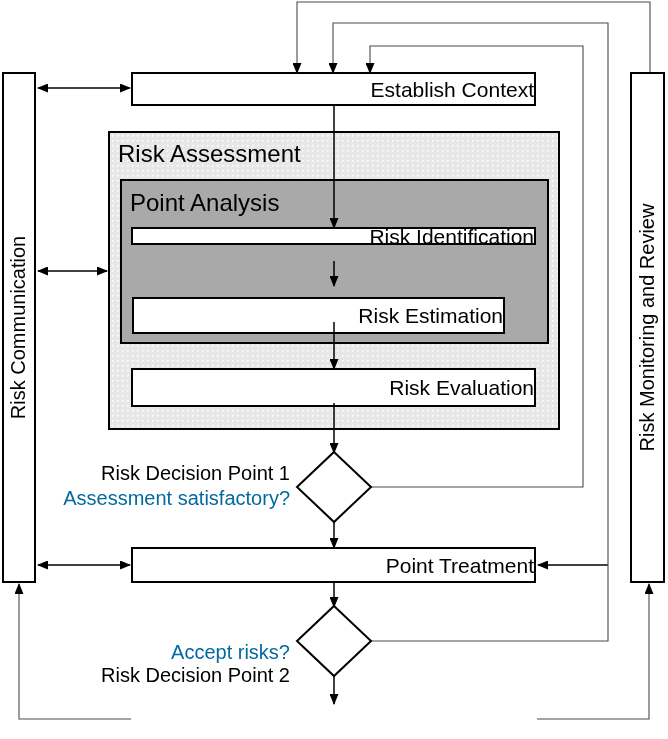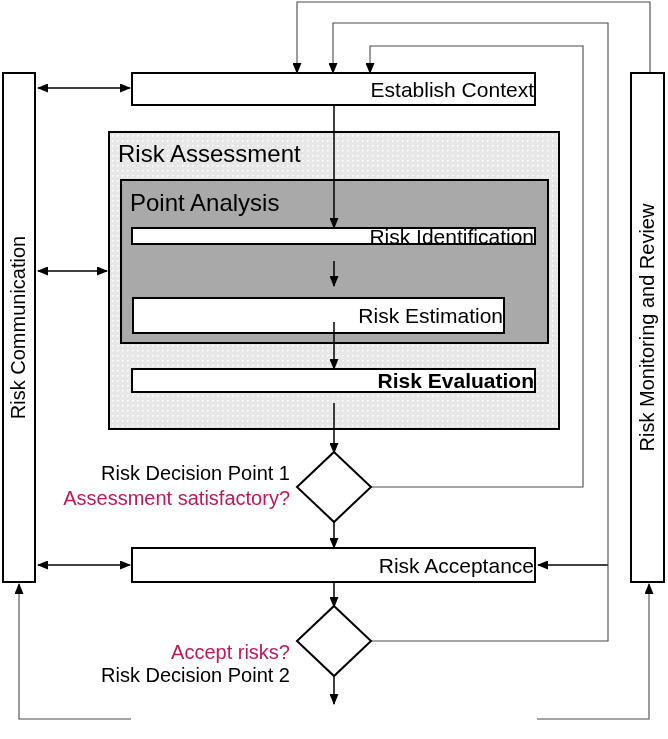--- a/index.html
+++ b/index.html
@@ -28,21 +28,21 @@
     position:absolute;left:120px;top:179px;width:429px;height:165px;
     box-sizing:border-box;border:2px solid #000;background:#a9a9a9;
   }
   .container-label{position:absolute;font-size:24px;white-space:nowrap;}
   #ra-label{left:118px;top:140px;}
   #ran-label{left:130px;top:189px;}
   .decision-text{
     position:absolute;left:30px;width:260px;text-align:right;
     font-size:20px;line-height:1.2;white-space:nowrap;
   }
-  .decision-q{color:#be185d;}
+  .decision-q{color:#0369a1;}
   #overlay{position:absolute;left:0;top:0;pointer-events:none;}
 </style>
 </head>
 <body>
 
 <div id="canvas">
 
   <div class="vbox" style="left:2px;top:72px;width:34px;height:511px;">
     <span class="vlabel">Risk Communication</span>
   </div>
@@ -58,29 +58,29 @@
   <div id="ran-container"></div>
   <div class="container-label" id="ra-label">Risk Assessment</div>
   <div class="container-label" id="ran-label">Point Analysis</div>
 
   <div class="box" style="left:131px;top:227px;width:405px;height:18px;">
     <span>Risk Identification</span>
   </div>
   <div class="box" style="left:132px;top:285px;width:373px;height:37px;margin-top:12px;">
     <span>Risk Estimation</span>
   </div>
-  <div class="box" style="left:131px;top:368px;width:405px;height:25px;font-weight:bold;">
+  <div class="box" style="left:131px;top:368px;width:405px;height:39px;">
     <span>Risk Evaluation</span>
   </div>
 
   <div class="decision-text" style="top:461px;">Risk Decision Point 1</div>
   <div class="decision-text decision-q" style="top:486px;">Assessment satisfactory?</div>
 
   <div class="box" style="left:131px;top:547px;width:405px;height:36px;">
-    <span>Risk Acceptance</span>
+    <span>Point Treatment</span>
   </div>
 
   <div class="decision-text" style="top:615px;margin-top:48px;">Risk Decision Point 2</div>
   <div class="decision-text decision-q" style="top:640px;">Accept risks?</div>
 
 
   <svg id="overlay" width="668" height="739" viewBox="0 0 668 739">
     <defs>
       <marker id="ah" markerUnits="userSpaceOnUse" markerWidth="11" markerHeight="9" refX="10" refY="4.5" orient="auto-start-reverse">
         <path d="M0,0 L11,4.5 L0,9 Z" fill="#000"></path>

